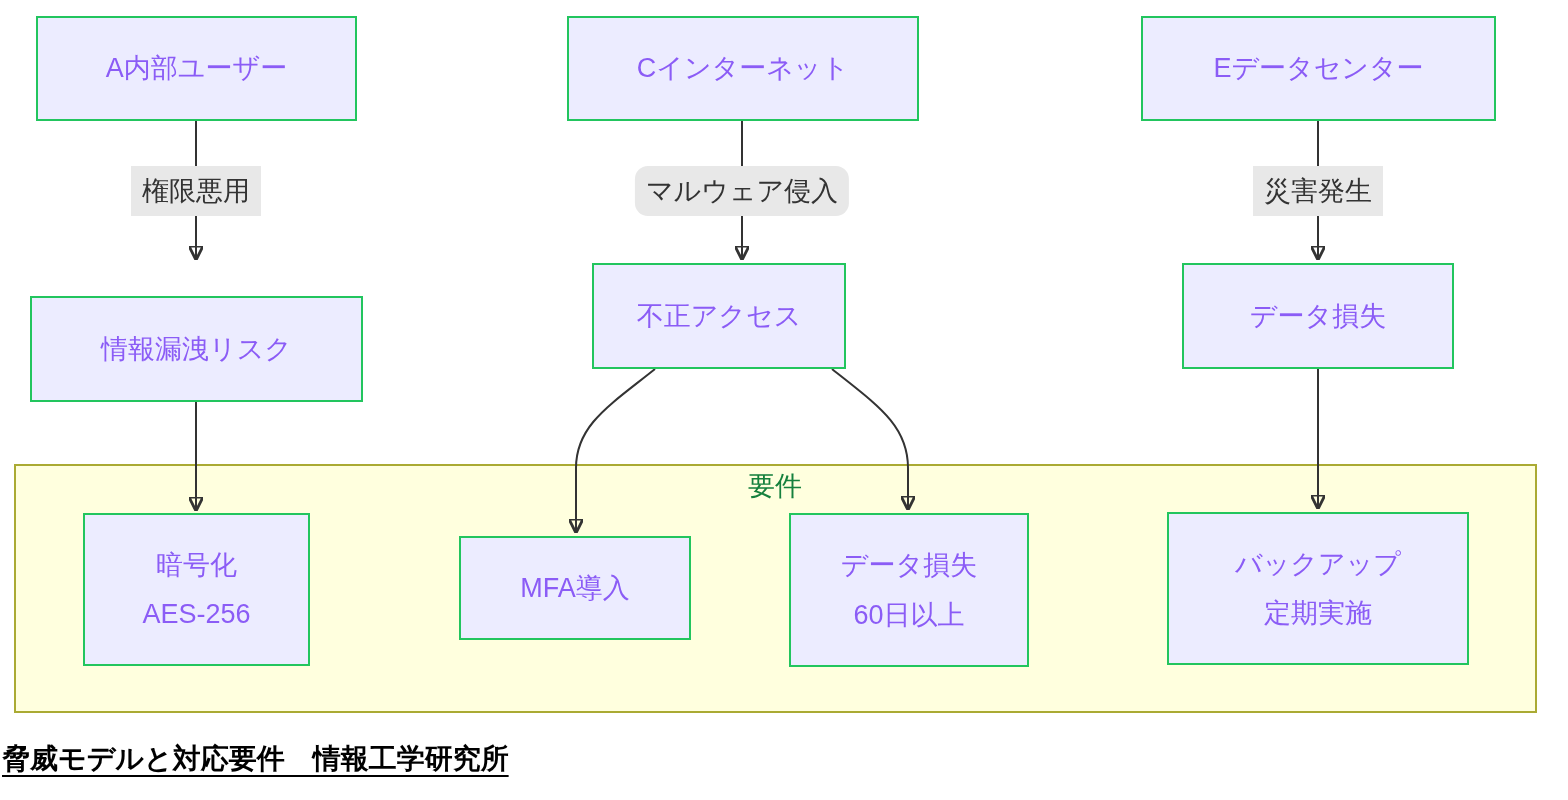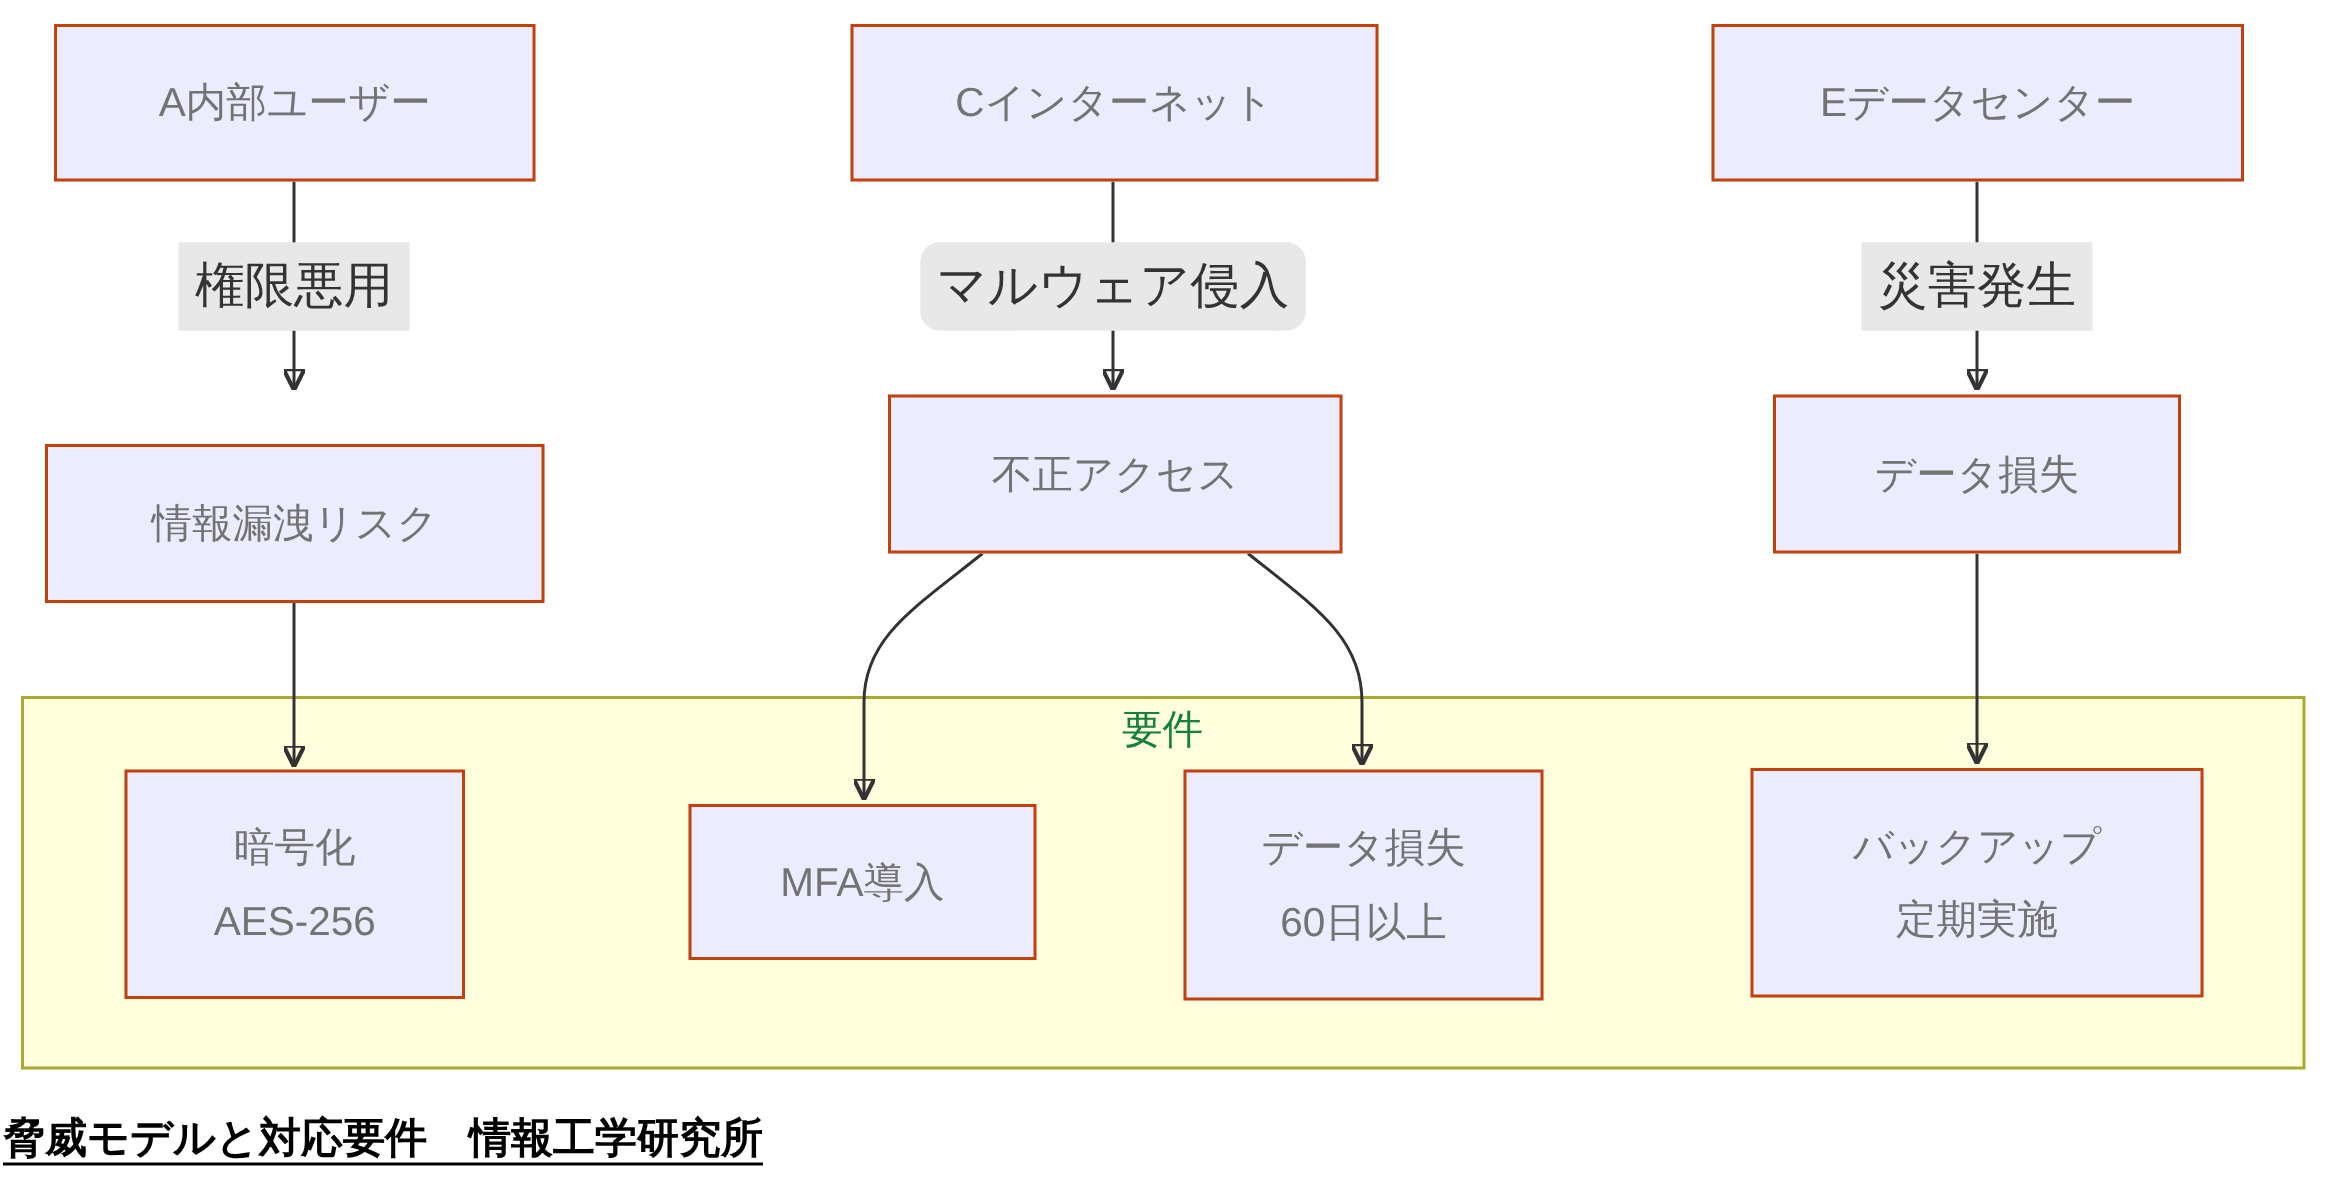--- a/index.html
+++ b/index.html
@@ -36,49 +36,49 @@
     width: 1568px; height: 800px;
   }
   svg.edges path {
     fill: none;
     stroke: #333333;
     stroke-width: 2px;
   }
   .node {
     position: absolute;
     background: #ECECFF;
-    border: 2px solid #c2410c;
+    border: 2px solid #22c55e;
     box-sizing: border-box;
     display: flex;
     flex-direction: column;
     align-items: center;
     justify-content: center;
     gap: 17px;
     text-align: center;
-    color: #737373;
+    color: #8b5cf6;
     font-size: 27px;
     line-height: 1.2;
     white-space: nowrap;
   }
   .node-internal-user   { left: 36px;   top: 16px;  width: 321px; height: 105px; }
   .node-internet        { left: 567px;  top: 16px;  width: 352px; height: 105px; }
   .node-datacenter      { left: 1141px; top: 16px;  width: 355px; height: 105px; }
   .node-leak-risk       { left: 30px;   top: 263px; width: 333px; height: 106px; margin-top: 33px; }
-  .node-unauthorized    { left: 592px;  top: 263px; width: 303px; height: 106px; }
+  .node-unauthorized    { left: 592px;  top: 263px; width: 254px; height: 106px; }
   .node-data-loss       { left: 1182px; top: 263px; width: 272px; height: 106px; }
   .node-encryption      { left: 83px;   top: 513px; width: 227px; height: 153px; }
   .node-mfa             { left: 459px;  top: 536px; width: 232px; height: 104px; justify-content: center; }
   .node-log-retention   { left: 789px;  top: 513px; width: 240px; height: 154px; }
   .node-backup          { left: 1167px; top: 512px; width: 302px; height: 153px; }
   .edge-label {
     position: absolute;
     transform: translate(-50%, -50%);
     background: #E8E8E8;
     padding: 7px 11px;
-    font-size: 33px;
+    font-size: 27px;
     color: #333333;
     white-space: nowrap;
   }
   .edge-label-privilege { left: 196px;  top: 191px; }
   .edge-label-malware   { left: 742px;  top: 191px; border-radius: 13px; }
   .edge-label-disaster  { left: 1318px; top: 191px; }
   .diagram-title {
     position: absolute;
     left: 2px; top: 740px;
     font-size: 28px;

